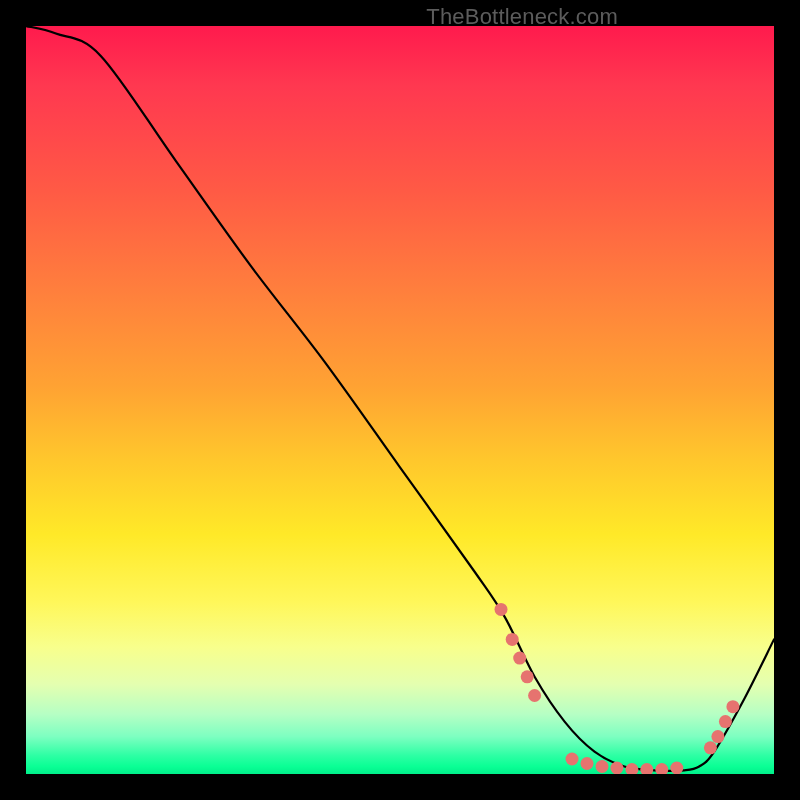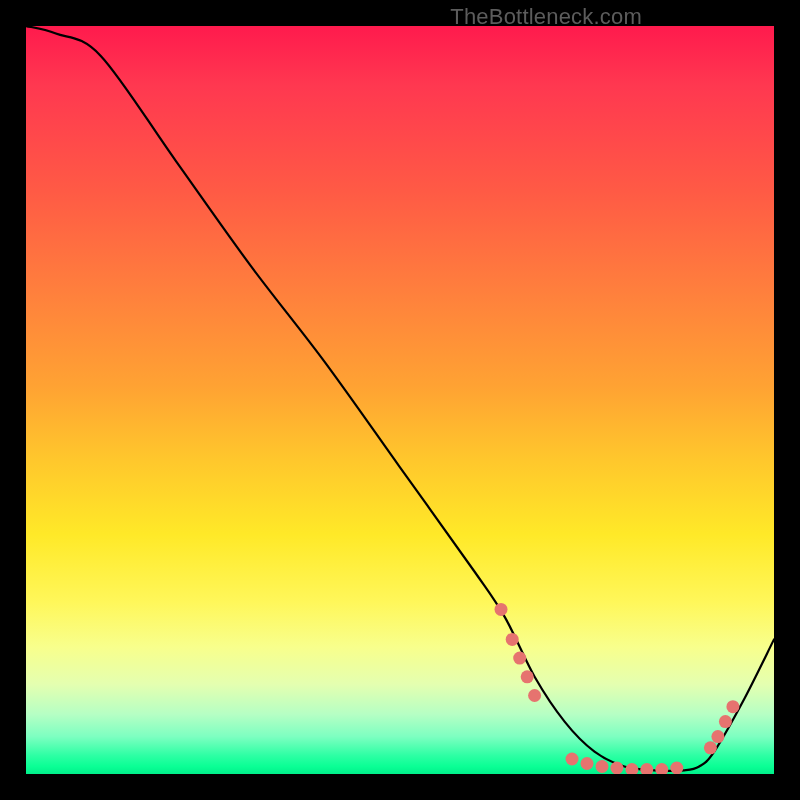--- a/index.html
+++ b/index.html
@@ -9,21 +9,20 @@
     height: 800px;
     background: #000;
     font-family: Arial, Helvetica, sans-serif;
     overflow: hidden;
   }
   .stage {
     position: relative;
     width: 632px;
     height: 800px;
     background: #000;
-    padding-left: 24px;
   }
   .attribution {
     position: absolute;
     top: 4px;
     right: 14px;
     color: #5c5c5c;
     font-size: 22px;
     letter-spacing: 0.2px;
     font-weight: 400;
   }

